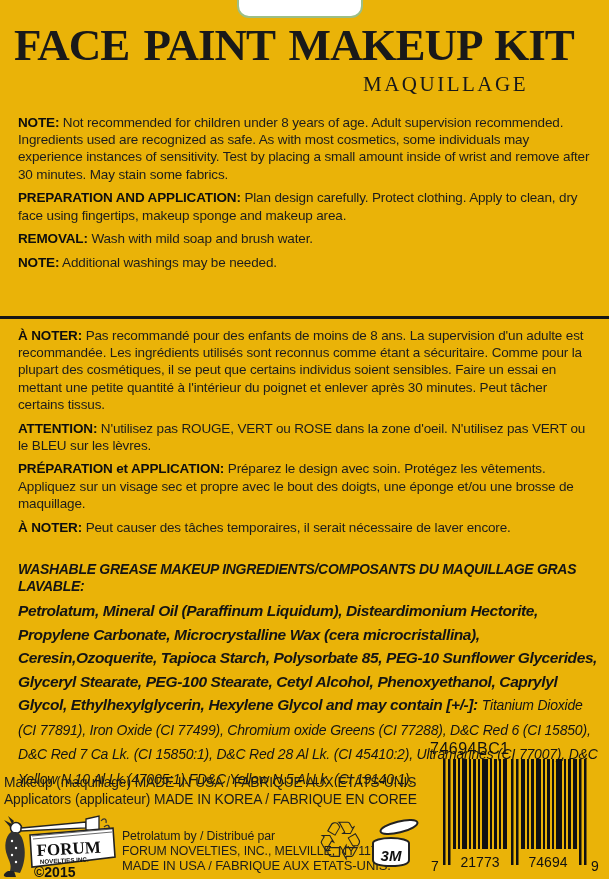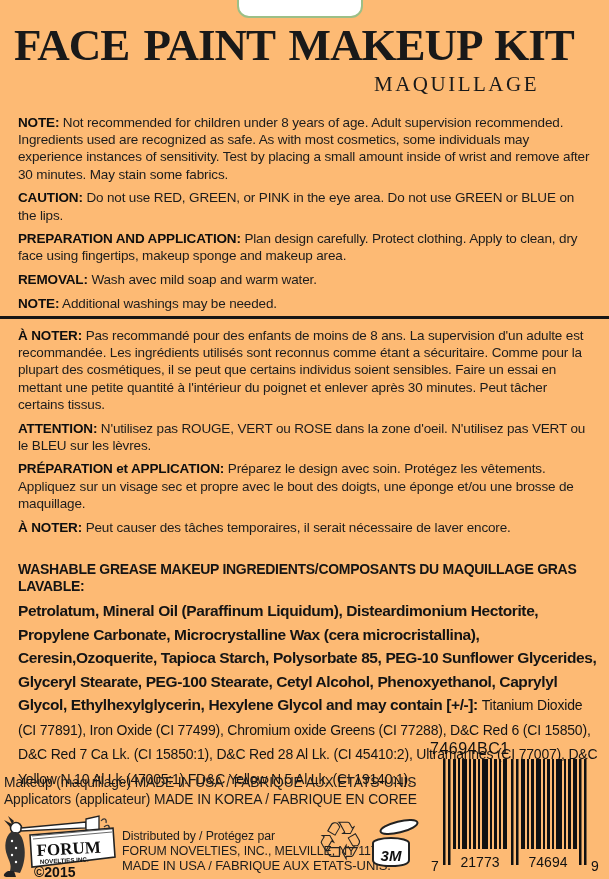--- a/index.html
+++ b/index.html
@@ -1,47 +1,47 @@
 <!DOCTYPE html>
 <html><head>
 <meta charset="utf-8">
 <style>
   html,body{margin:0;padding:0;background:#fff;}
   .page{
-    position:relative;width:609px;height:879px;background:#fdba74;overflow:hidden;
+    position:relative;width:609px;height:879px;background:#eab308;overflow:hidden;
     font-family:"Liberation Sans",sans-serif;color:#161616;
   }
   
   .hang-tab{
     position:absolute;left:237px;top:-14px;width:122px;height:28px;
     border:2px solid #9cbf86;border-radius:12px;background:#fff;
   }
   
   .title{
     position:absolute;left:14px;top:22px;width:560px;
     font-family:"Liberation Serif","DejaVu Serif",serif;
     font-size:45px;font-weight:600;letter-spacing:-1px;word-spacing:4px;
     line-height:1.05;color:#191919;white-space:nowrap;
   }
   .subtitle{
-    position:absolute;right:70px;top:72px;
+    position:absolute;right:81px;top:72px;
     font-family:"Liberation Serif","DejaVu Serif",serif;
     font-size:21px;font-weight:500;letter-spacing:2.5px;color:#191919;
   }
   
   .txtblock{position:absolute;left:18px;right:14px;font-size:13.5px;line-height:17.2px;letter-spacing:-0.15px;color:#1c1c1c;}
   .en{top:114px;}
   .fr{top:327px;}
   .txtblock p{margin:0 0 6.5px 0;}
   .lbl{font-weight:bold;color:#0e0e0e;margin-top:28px;}
   .divider{position:absolute;left:0;top:316px;width:609px;height:2.5px;background:#161616;}
   
   .ingredients{position:absolute;left:18px;right:8px;top:561px;color:#141414;}
   .ingredients .ing-header{font-size:14px;font-weight:bold;letter-spacing:-0.3px;line-height:17px;margin:0 0 4px 0;}
-  .ingredients p{margin:0;line-height:23.5px;}
+  .ingredients p{margin:0;line-height:23.5px;font-style:italic;}
   .ing-main{font-size:15.5px;font-weight:bold;letter-spacing:-0.4px;}
   .ing-colorants{font-size:14px;font-weight:normal;letter-spacing:-0.2px;}
   
   .sku{position:absolute;left:430px;top:740px;width:155px;text-align:left;font-size:16px;letter-spacing:0.5px;color:#111;}
   .barcode-wrap{position:absolute;left:425px;top:759px;width:178px;height:118px;}
   .barcode-wrap svg{display:block;}
   .bc-digit{font-family:"Liberation Sans",sans-serif;font-size:14px;fill:#111;}
   
   .made-lines{position:absolute;left:4px;top:774px;font-size:13.8px;line-height:17px;letter-spacing:-0.1px;color:#1c1c1c;}
   .logo-wrap{position:absolute;left:0px;top:815px;width:120px;height:64px;}
@@ -55,23 +55,22 @@
 
 <div class="page">
 
   <div class="hang-tab"></div>
 
   <div class="title">FACE PAINT MAKEUP KIT</div>
   <div class="subtitle">MAQUILLAGE</div>
 
   <div class="txtblock en">
     <p><span class="lbl">NOTE:</span><span> Not recommended for children under 8 years of age. Adult supervision recommended. Ingredients used are recognized as safe. As with most cosmetics, some individuals may experience instances of sensitivity. Test by placing a small amount inside of wrist and remove after 30 minutes. May stain some fabrics.</span></p>
-    <p><span class="lbl">CAUTION:</span><span> Do not use RED, GREEN, or PINK in the eye area. Do not use GREEN or BLUE on the lips.</span></p>
     <p><span class="lbl">PREPARATION AND APPLICATION:</span><span> Plan design carefully. Protect clothing. Apply to clean, dry face using fingertips, makeup sponge and makeup area.</span></p>
-    <p><span class="lbl">REMOVAL:</span><span> Wash avec mild soap and warm water.</span></p>
+    <p><span class="lbl">REMOVAL:</span><span> Wash with mild soap and brush water.</span></p>
     <p><span class="lbl">NOTE:</span><span> Additional washings may be needed.</span></p>
   </div>
 
   <div class="divider"></div>
 
   <div class="txtblock fr">
     <p><span class="lbl">À NOTER:</span><span> Pas recommandé pour des enfants de moins de 8 ans. La supervision d'un adulte est recommandée. Les ingrédients utilisés sont reconnus comme étant a sécuritaire. Comme pour la plupart des cosmétiques, il se peut que certains individus soient sensibles. Faire un essai en mettant une petite quantité à l'intérieur du poignet et enlever après 30 minutes. Peut tâcher certains tissus.</span></p>
     <p><span class="lbl">ATTENTION:</span><span> N'utilisez pas ROUGE, VERT ou ROSE dans la zone d'oeil. N'utilisez pas VERT ou le BLEU sur les lèvres.</span></p>
     <p><span class="lbl">PRÉPARATION et APPLICATION:</span><span> Préparez le design avec soin. Protégez les vêtements. Appliquez sur un visage sec et propre avec le bout des doigts, une éponge et/ou une brosse de maquillage.</span></p>
     <p><span class="lbl">À NOTER:</span><span> Peut causer des tâches temporaires, il serait nécessaire de laver encore.</span></p>
@@ -149,21 +148,21 @@
 
       <path d="M30 20 L113 13 L115 42 L32 52 Z" fill="#fff" stroke="#222" stroke-width="1.6"></path>
       <path d="M32 21 L112 14 M33 24 L112 17" stroke="#444" stroke-width="0.8"></path>
       <text x="37" y="41" font-family="Liberation Serif, serif" font-size="17" font-weight="bold" fill="#111" transform="rotate(-3 37 41)">FORUM</text>
       <text x="40" y="49" font-family="Liberation Sans, sans-serif" font-size="6.2" font-weight="bold" fill="#111" transform="rotate(-3 40 49)">NOVELTIES INC.</text>
       <text x="34" y="62" font-family="Liberation Sans, sans-serif" font-size="14" font-weight="bold" fill="#111">©2015</text>
     </svg>
   </div>
 
   <div class="dist-lines">
-    <div>Distributed by / Protégez par</div>
+    <div>Petrolatum by / Distribué par</div>
     <div>FORUM NOVELTIES, INC., MELVILLE, NY 11747</div>
     <div class="d3">MADE IN USA / FABRIQUE AUX ETATS-UNIS.</div>
   </div>
 
   <div class="recycle">♲</div>
 
   <div class="pao-wrap">
     <svg width="56" height="54" viewBox="0 0 56 54">
 
       <ellipse cx="33" cy="11" rx="19" ry="5.5" fill="#fff" stroke="#222" stroke-width="2" transform="rotate(-14 33 11)"></ellipse>

